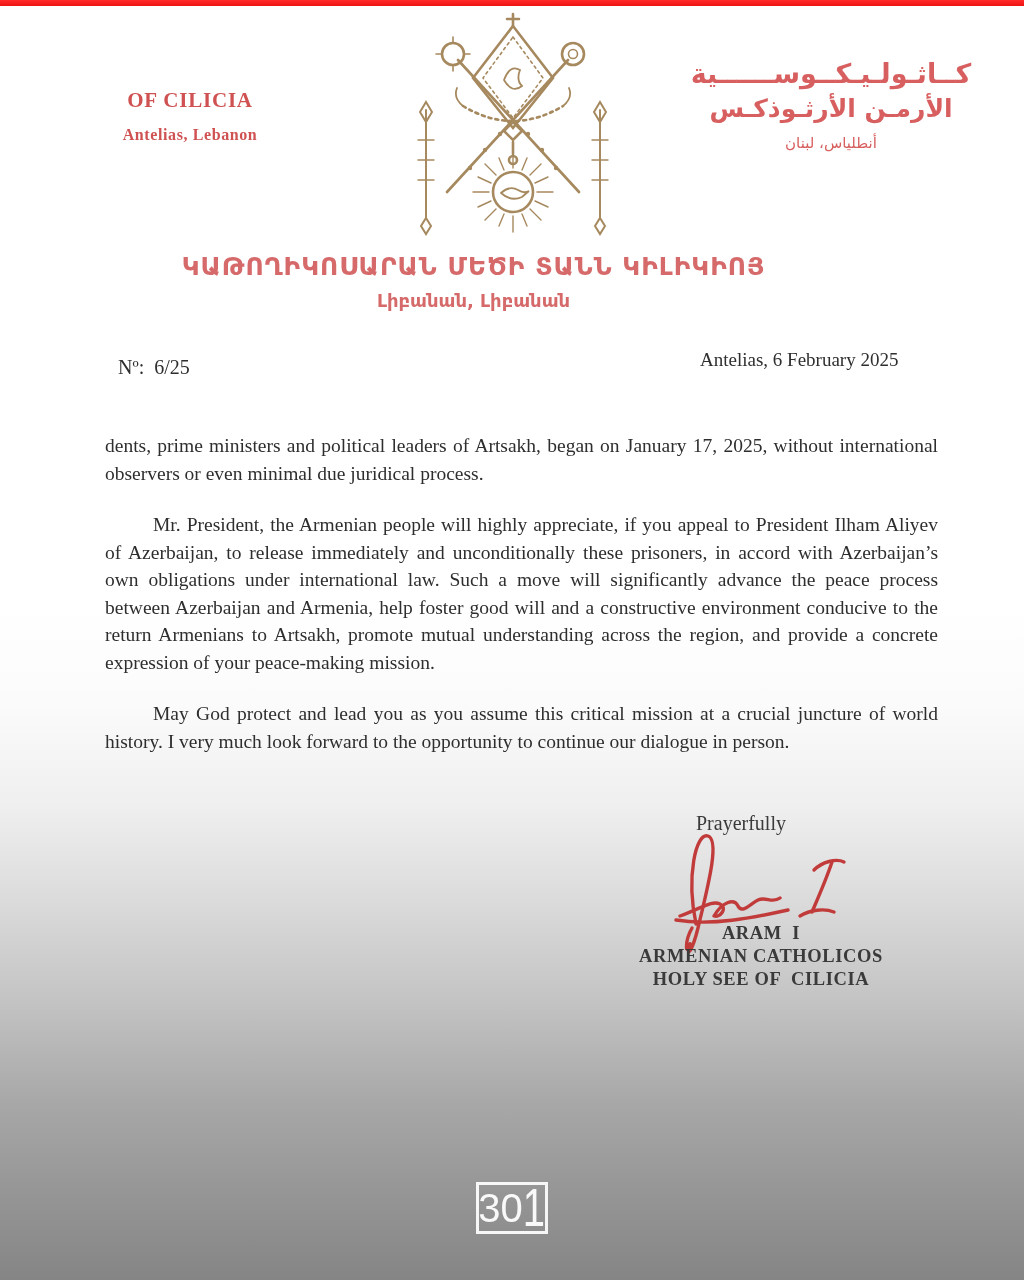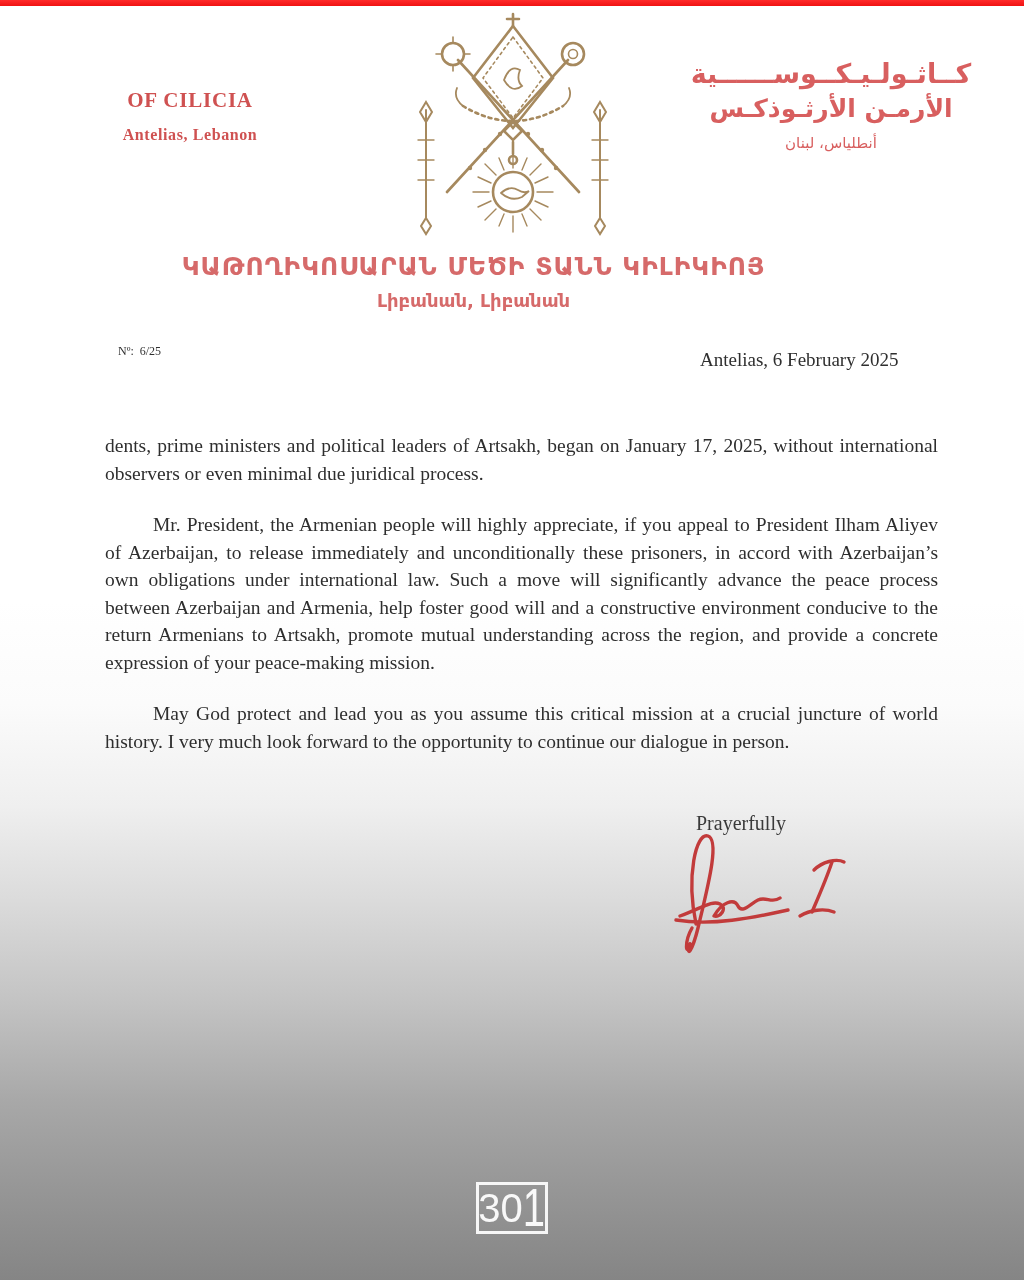--- a/index.html
+++ b/index.html
@@ -43,21 +43,21 @@
   .ar-line3 { font-size: 15px; margin-top: 8px; }
   
   .hy-block {
     position: absolute; left: 0; top: 252px; width: 947px;
     text-align: center; color: #d66a6a;
     font-family: "DejaVu Sans", sans-serif;
   }
   .hy-line1 { font-size: 25px; font-weight: bold; letter-spacing: 1px; }
   .hy-line2 { font-size: 18px; font-weight: bold; margin-top: 9px; }
   
-  .ref { position: absolute; left: 118px; top: 344px; font-size: 12px; color: #2f2f2f; }
+  .ref { position: absolute; left: 118px; top: 356px; font-size: 20px; color: #2f2f2f; }
   .date { position: absolute; left: 700px; top: 349px; font-size: 19px; color: #2f2f2f; }
   
   .body-text {
     position: absolute; left: 105px; top: 432px; width: 833px;
     font-size: 19.5px; line-height: 27.5px; color: #2e2e2e;
     text-align: justify;
   }
   .body-text p + p { margin-top: 24px; }
   .body-text p.indent { text-indent: 48px; }
   
@@ -184,19 +184,24 @@
         <path d="M18,92 C40,84 50,76 58,80 C66,84 58,94 52,92 C60,78 72,74 76,82 C80,90 88,80 96,76 C104,72 110,80 118,74"></path>
         <path d="M14,96 C50,102 90,94 126,86"></path>
 
         <path d="M152,46 C160,38 174,34 182,38"></path>
         <path d="M170,38 C164,56 156,74 150,88"></path>
         <path d="M138,92 C148,86 162,84 172,88"></path>
       </g>
     </svg>
   </div>
 
+  <div class="sig-block">
+    <div class="pre">ARAM  I</div>
+    <div>ARMENIAN CATHOLICOS</div>
+    <div class="pre">HOLY SEE OF  CILICIA</div>
+  </div>
 
   <div class="logo">
     <span class="d">30</span>
       <span class="d tall">1</span>
   </div>
 
 </div>
 
 </body></html>

